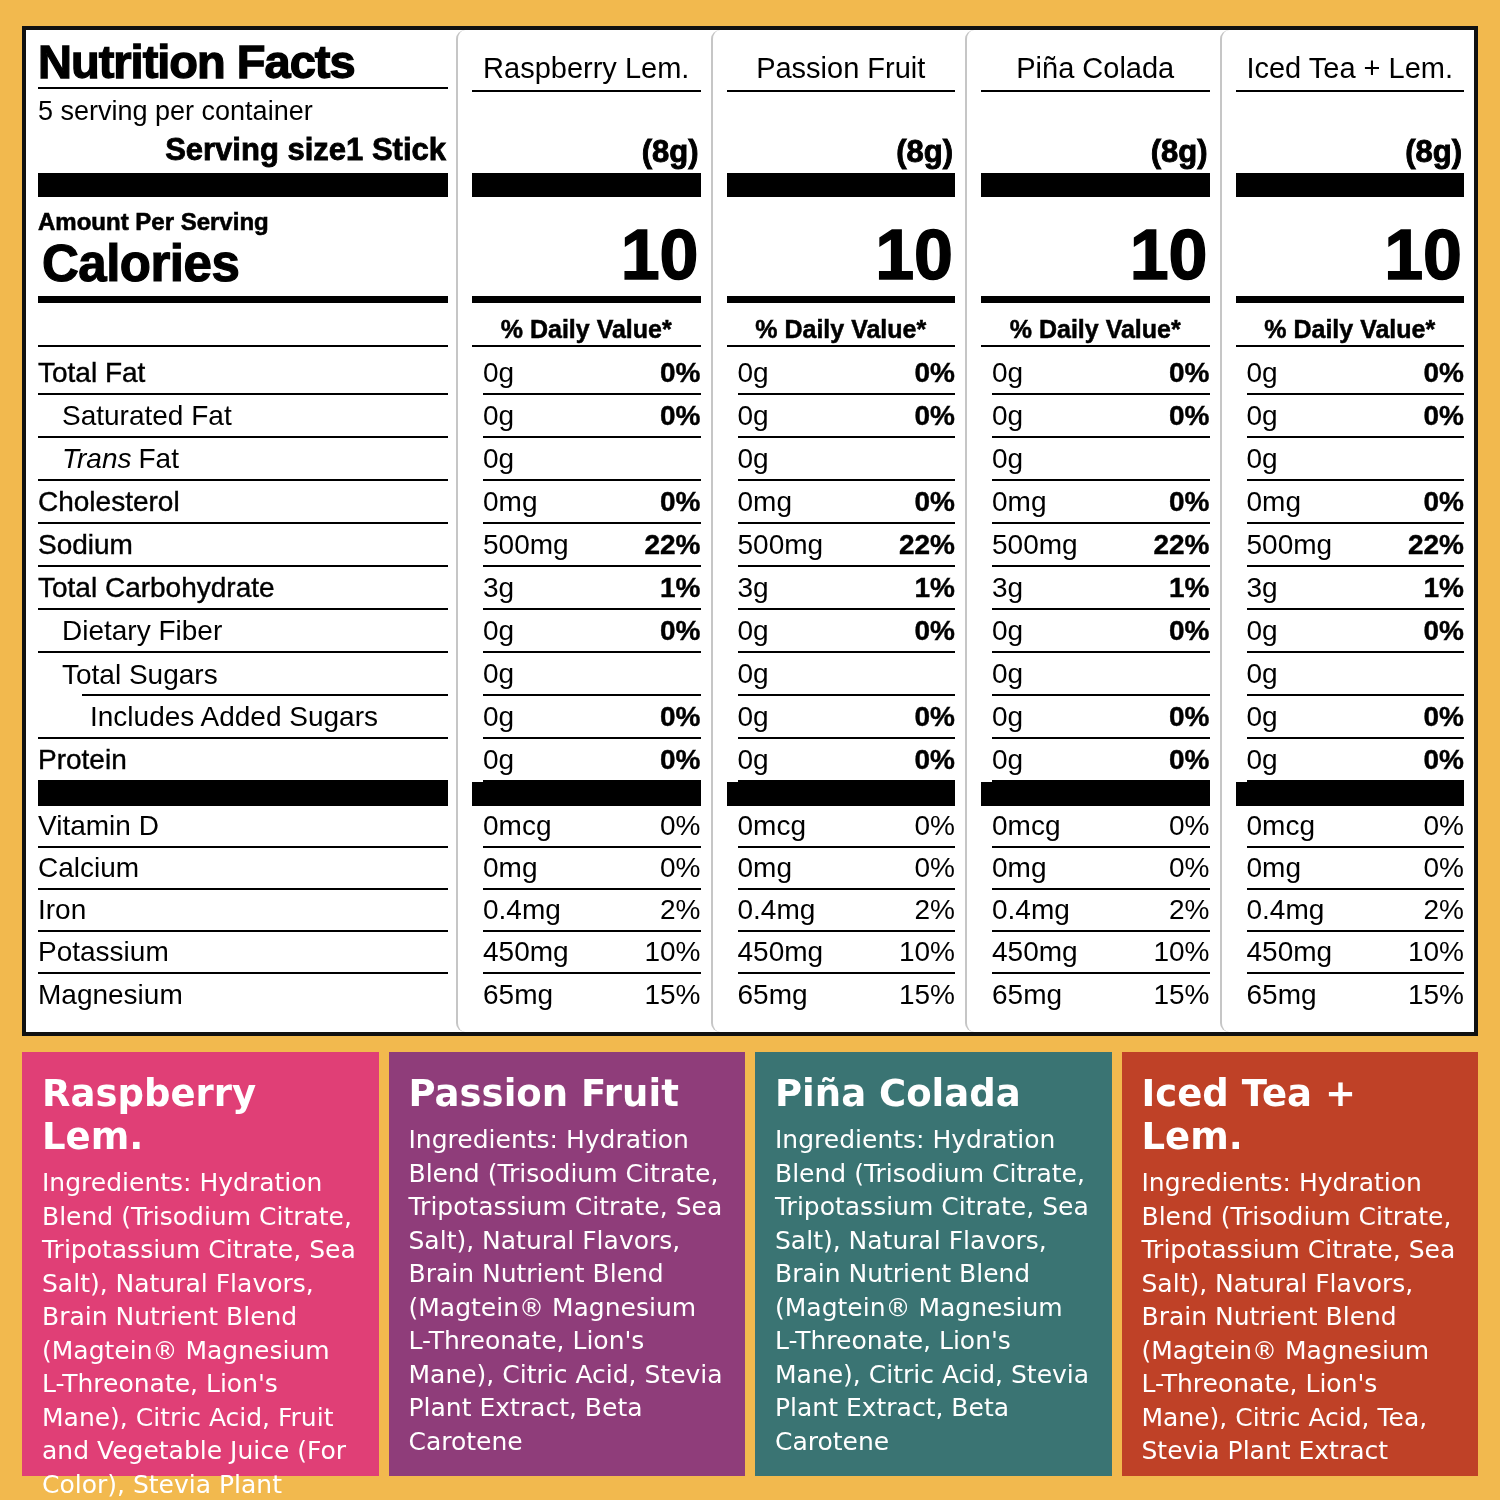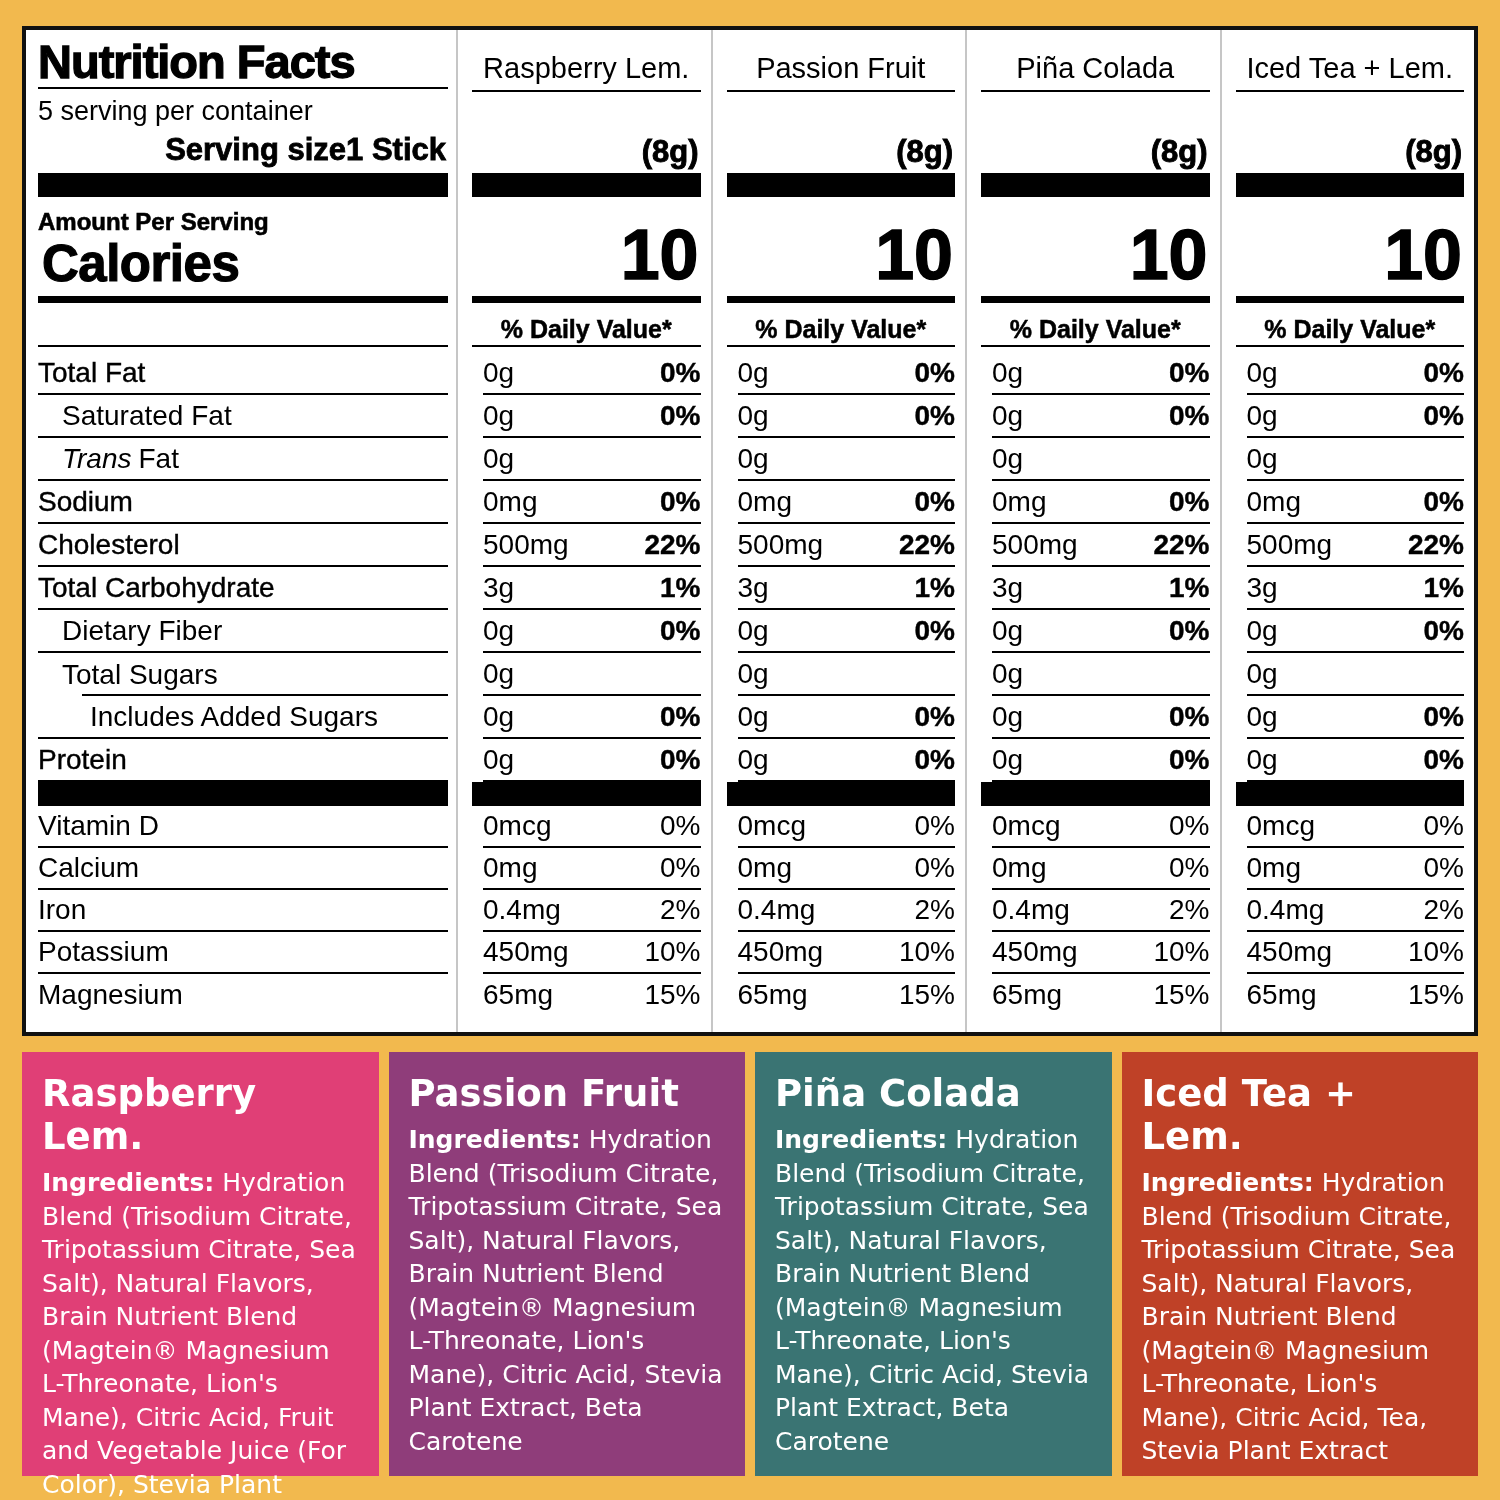--- a/index.html
+++ b/index.html
@@ -2,21 +2,21 @@
 <html><head>
 <meta charset="utf-8">
 <style>
   html,body{margin:0;padding:0;}
   body{width:1500px;height:1500px;background:#F2B94E;font-family:"Liberation Sans",sans-serif;color:#000;}
   .frame{box-sizing:border-box;width:1500px;height:1500px;padding:22px;}
 
   
   .nf{box-sizing:border-box;width:1456px;background:#fff;border:4px solid #111;margin-top:4px;
       display:flex;align-items:stretch;}
-  .col{box-sizing:border-box;padding:0 10px 16px 14px;}
+  .col{box-sizing:border-box;padding:0 10px 16px 14px;border-radius:9px;}
   .lcol{flex:0 0 430px;padding-left:12px;padding-right:8px;}
   .vcol{flex:1 1 0;border-left:2px solid #c6c6c6;}
 
   
   .lhead,.vhead{position:relative;height:322px;}
   .lhead .ttl{position:absolute;top:4px;left:0;font-size:47px;font-weight:bold;letter-spacing:-1px;-webkit-text-stroke:1.3px #000;white-space:nowrap;}
   .lhead .ttl-line{position:absolute;top:57px;left:0;right:0;height:2px;background:#000;}
   .lhead .serv{position:absolute;top:66px;left:0;font-size:27px;}
   .lhead .ssz{position:absolute;top:102px;left:0;right:2px;display:flex;justify-content:flex-end;font-size:31px;font-weight:bold;-webkit-text-stroke:0.8px #000;}
   .hbar{position:absolute;top:143px;left:0;right:0;height:24px;background:#000;}
@@ -48,21 +48,21 @@
 
   
   .panels{display:flex;gap:10px;margin-top:16px;height:424px;}
   .panel{box-sizing:border-box;flex:1 1 0;padding:20px 20px;color:#fff;font-family:"DejaVu Sans",sans-serif;}
   .p-pink{background:#E03F76;}
   .p-purple{background:#8F3D7A;}
   .p-teal{background:#3A7473;}
   .p-red{background:#BF4127;}
   .ptitle{margin:0 0 8px 0;font-size:37px;font-weight:bold;letter-spacing:0;}
   .pbody{margin:0;font-size:25px;line-height:33.5px;font-weight:500;}
-  .ilabel{font-weight:bold;}
+  .ilabel{font-weight:normal;}
 </style>
 </head>
 <body>
 
 <div class="frame">
 
   <div class="nf">
 
     <div class="col lcol">
       <div class="lhead">
@@ -83,24 +83,24 @@
           <span>Total Fat</span>
         </div>
       <div class="row i1">
           <span>Saturated Fat</span>
         </div>
       <div class="row i1">
           <span class="it">Trans</span>
           <span>Fat</span>
         </div>
       <div class="row b">
+          <span>Cholesterol</span>
+        </div>
+      <div class="row b">
           <span>Sodium</span>
-        </div>
-      <div class="row b">
-          <span>Cholesterol</span>
         </div>
       <div class="row b">
           <span>Total Carbohydrate</span>
         </div>
       <div class="row i1">
           <span>Dietary Fiber</span>
         </div>
       <div class="row i1 nb">
           <span>Total Sugars</span>
           <i class="indline"></i>

